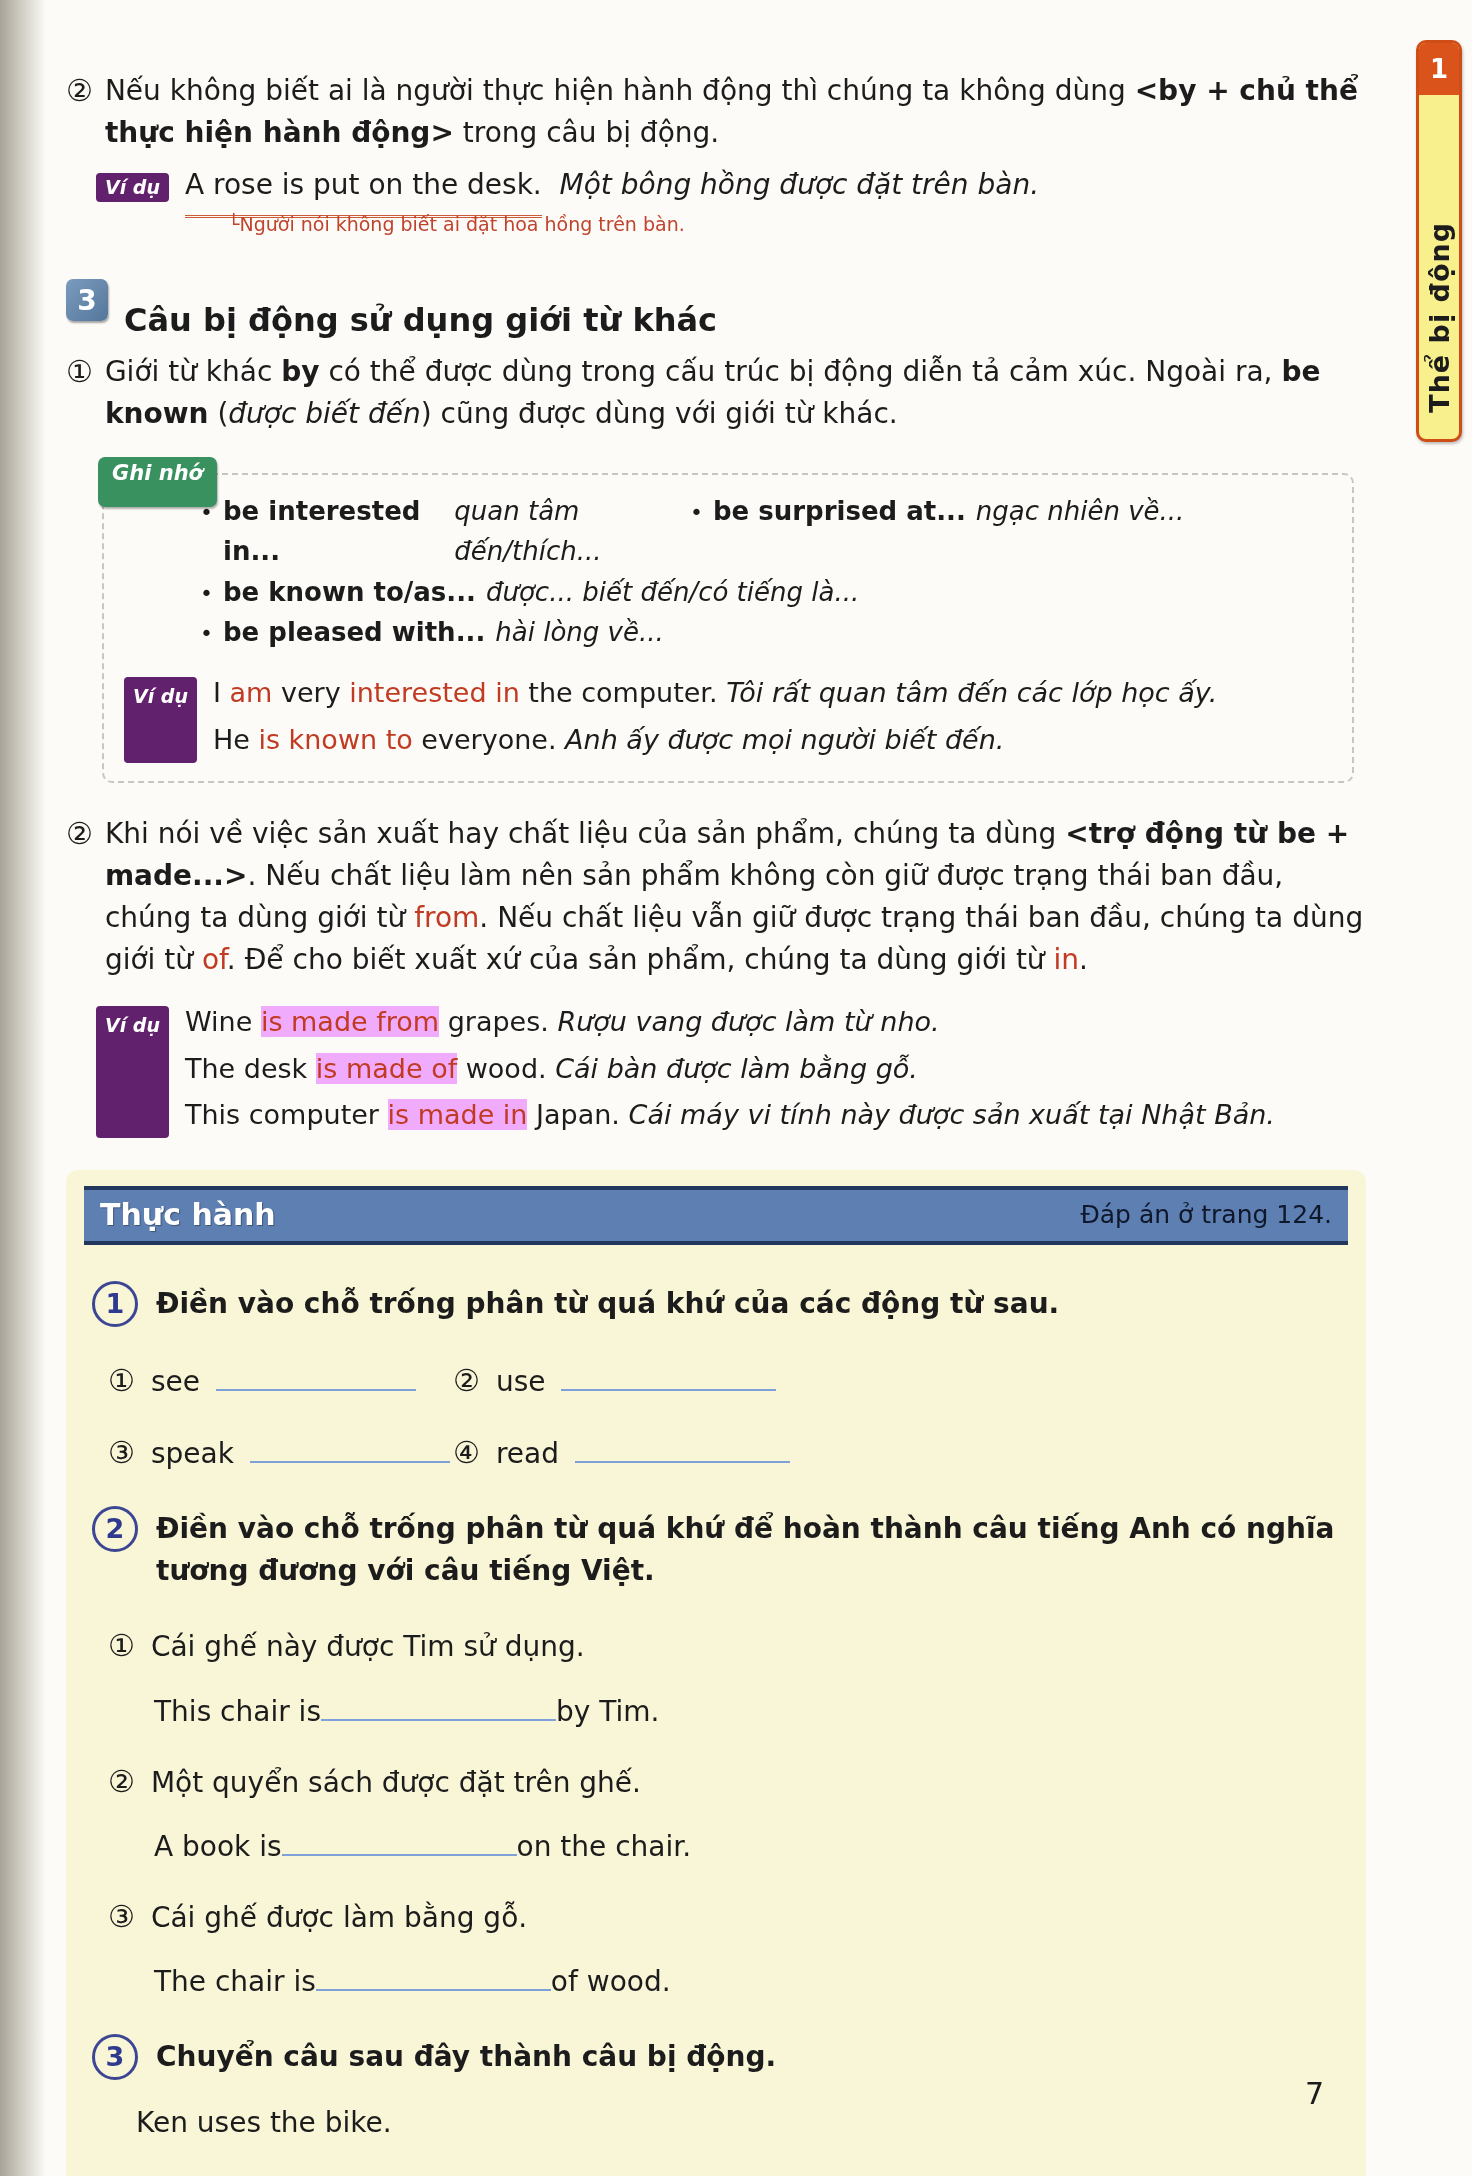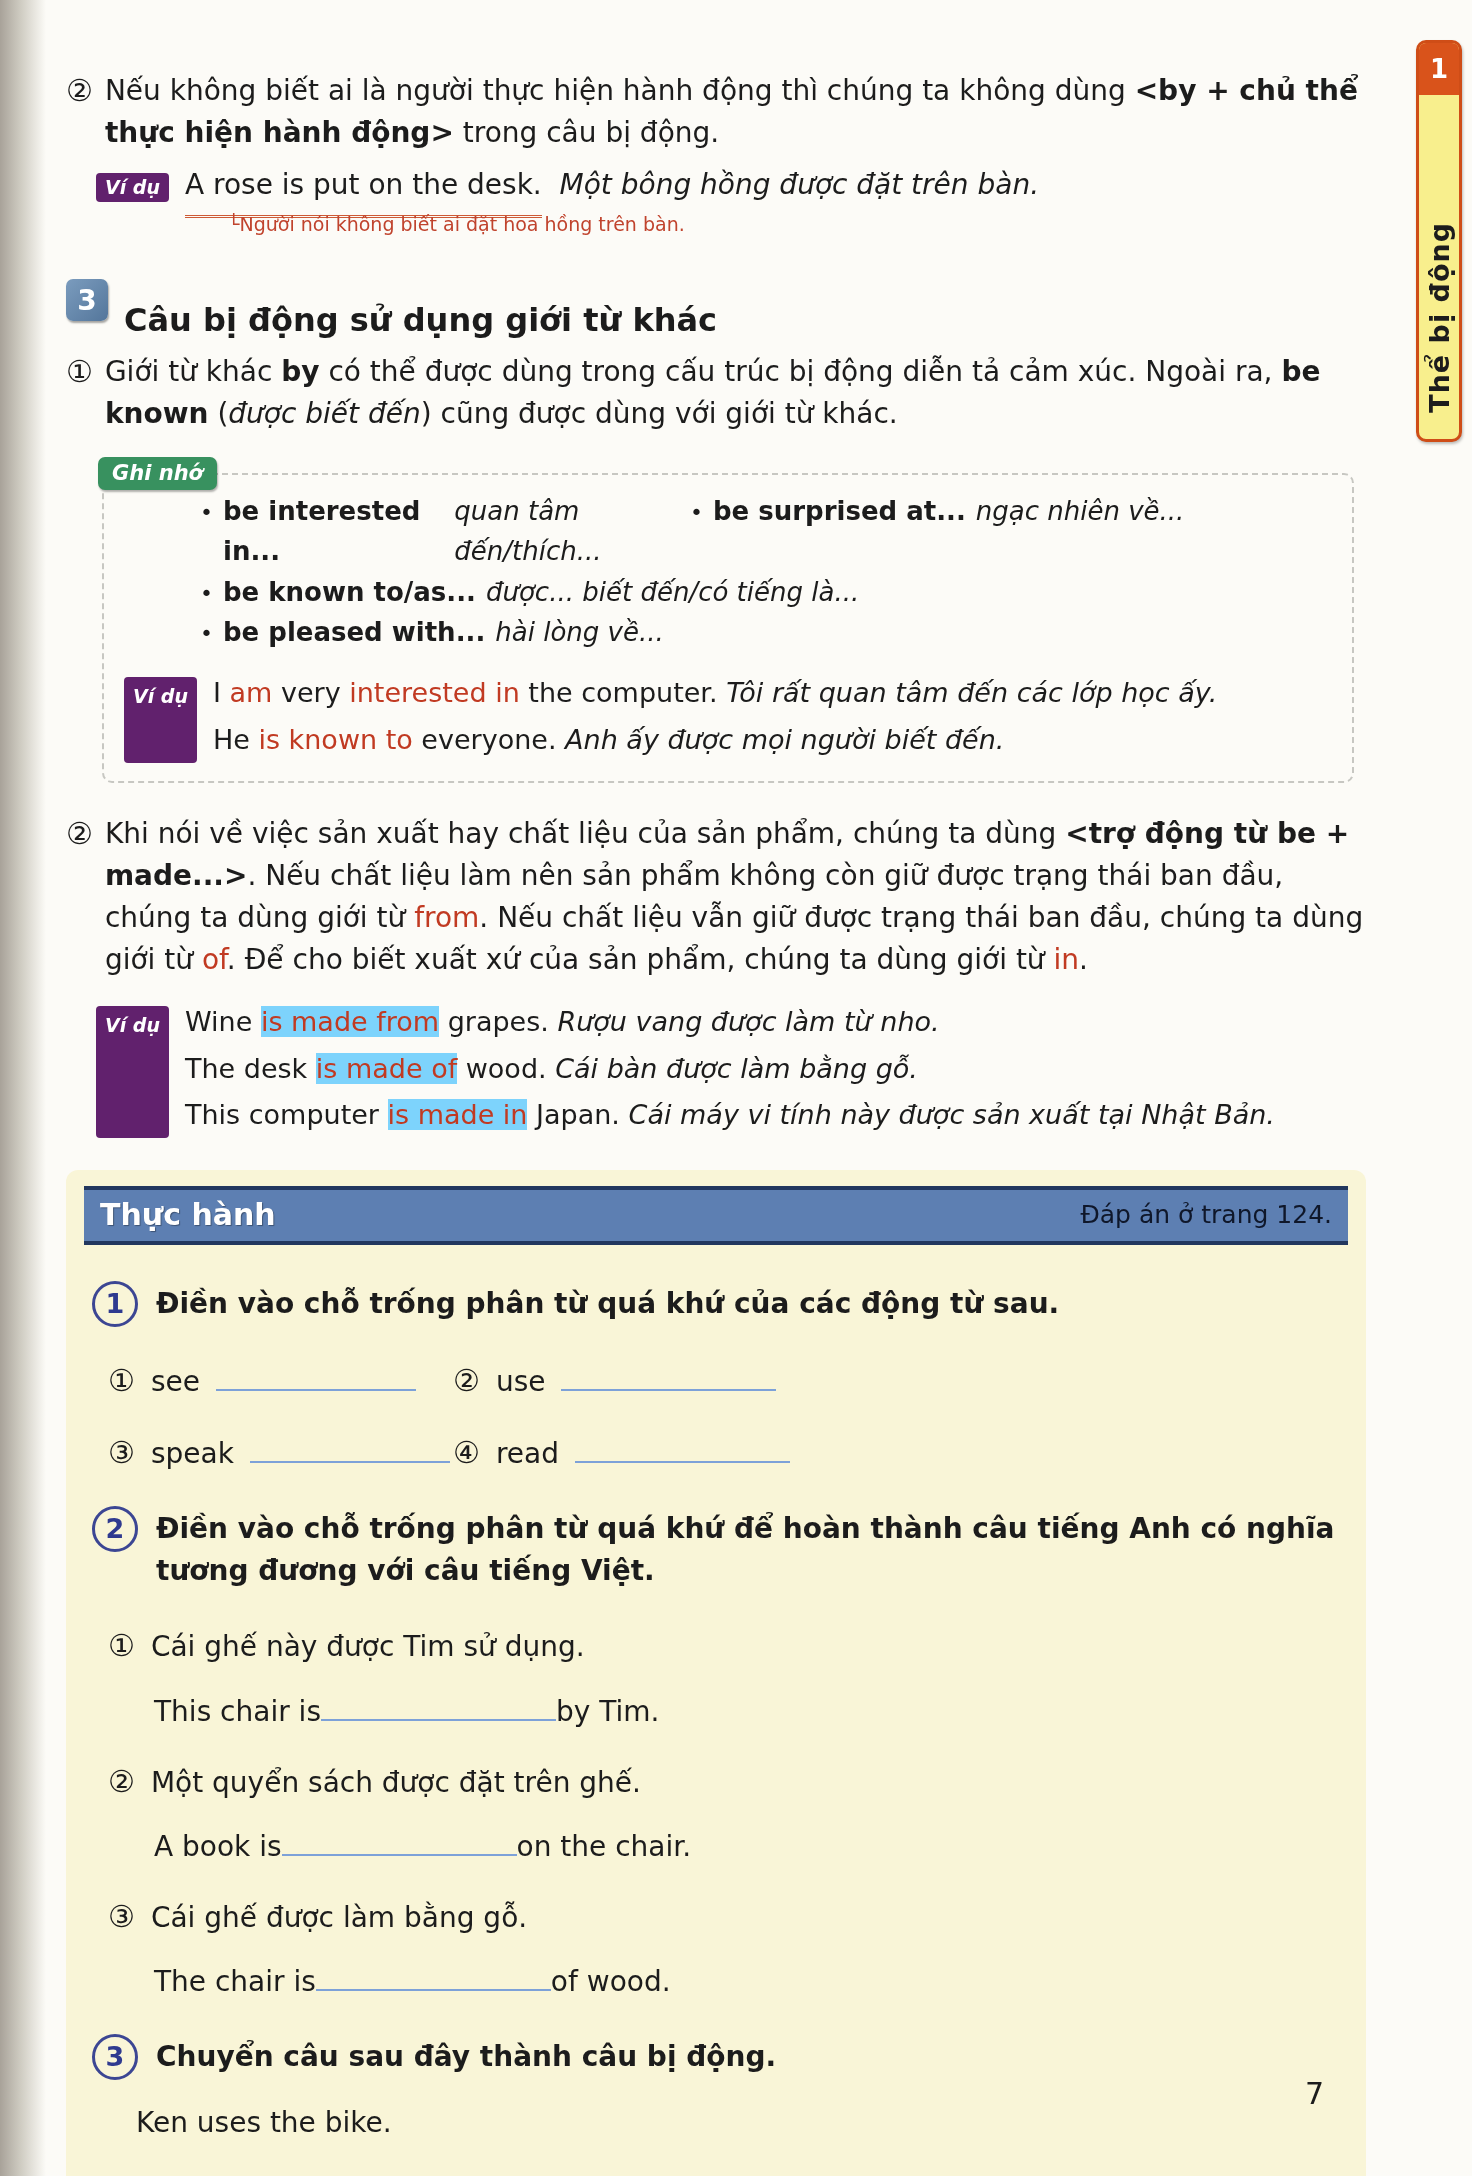--- a/index.html
+++ b/index.html
@@ -28,21 +28,21 @@
 
   
   .content { position:absolute; left:66px; top:70px; width:1302px; }
 
   .para { display:flex; gap:12px; font-size:28px; line-height:1.5; }
   .marker { flex:0 0 auto; font-size:30px; line-height:1.4; }
   .ptext { flex:1; }
   b { font-weight:700; }
   .i { font-style:italic; }
   .r { color:#c13a22; }
-  .hl { background:#7dd3fc; }
+  .hl { background:#f0abfc; }
 
   .vidu-badge {
     display:inline-block; background:#61216d; color:#fff; font-size:19px; font-weight:700;
     font-style:italic; padding:3px 9px 4px; border-radius:4px; white-space:nowrap;
   }
 
   .vidu1-row { display:flex; align-items:baseline; gap:16px; margin:14px 0 0 30px; font-size:28px; }
   .en-underlined { border-bottom:3px double #cd5a36; padding-bottom:14px; }
   .red-note { color:#c0432d; font-size:19px; margin:11px 0 0 162px; }
 
@@ -58,21 +58,21 @@
 
   
   .memo-box {
     position:relative; margin:38px 0 0 36px; width:1252px;
     border:2px dashed #c7c7c2; border-radius:10px;
     padding:16px 18px 18px 20px;
   }
   .memo-badge {
     position:absolute; top:-18px; left:-6px;
     background:#38915f; color:#fff; font-style:italic; font-weight:700; font-size:21px;
-    padding:4px 14px 5px; border-radius:7px; box-shadow:1px 2px 2px rgba(0,0,0,.3);
+    padding:4px 14px 22px; border-radius:7px; box-shadow:1px 2px 2px rgba(0,0,0,.3);
   }
   .memo-rows { padding-left:76px; font-size:26px; line-height:1.55; }
   .memo-row { display:flex; }
   .memo-cell { display:flex; gap:10px; align-items:baseline; }
   .memo-cell.first { flex:0 0 490px; }
   .memo-en { font-weight:600; }
   .memo-vi { font-style:italic; }
   .bullet { font-size:22px; }
 
   .vidu-block { display:flex; gap:16px; margin-top:18px; font-size:27px; line-height:1.72; }

